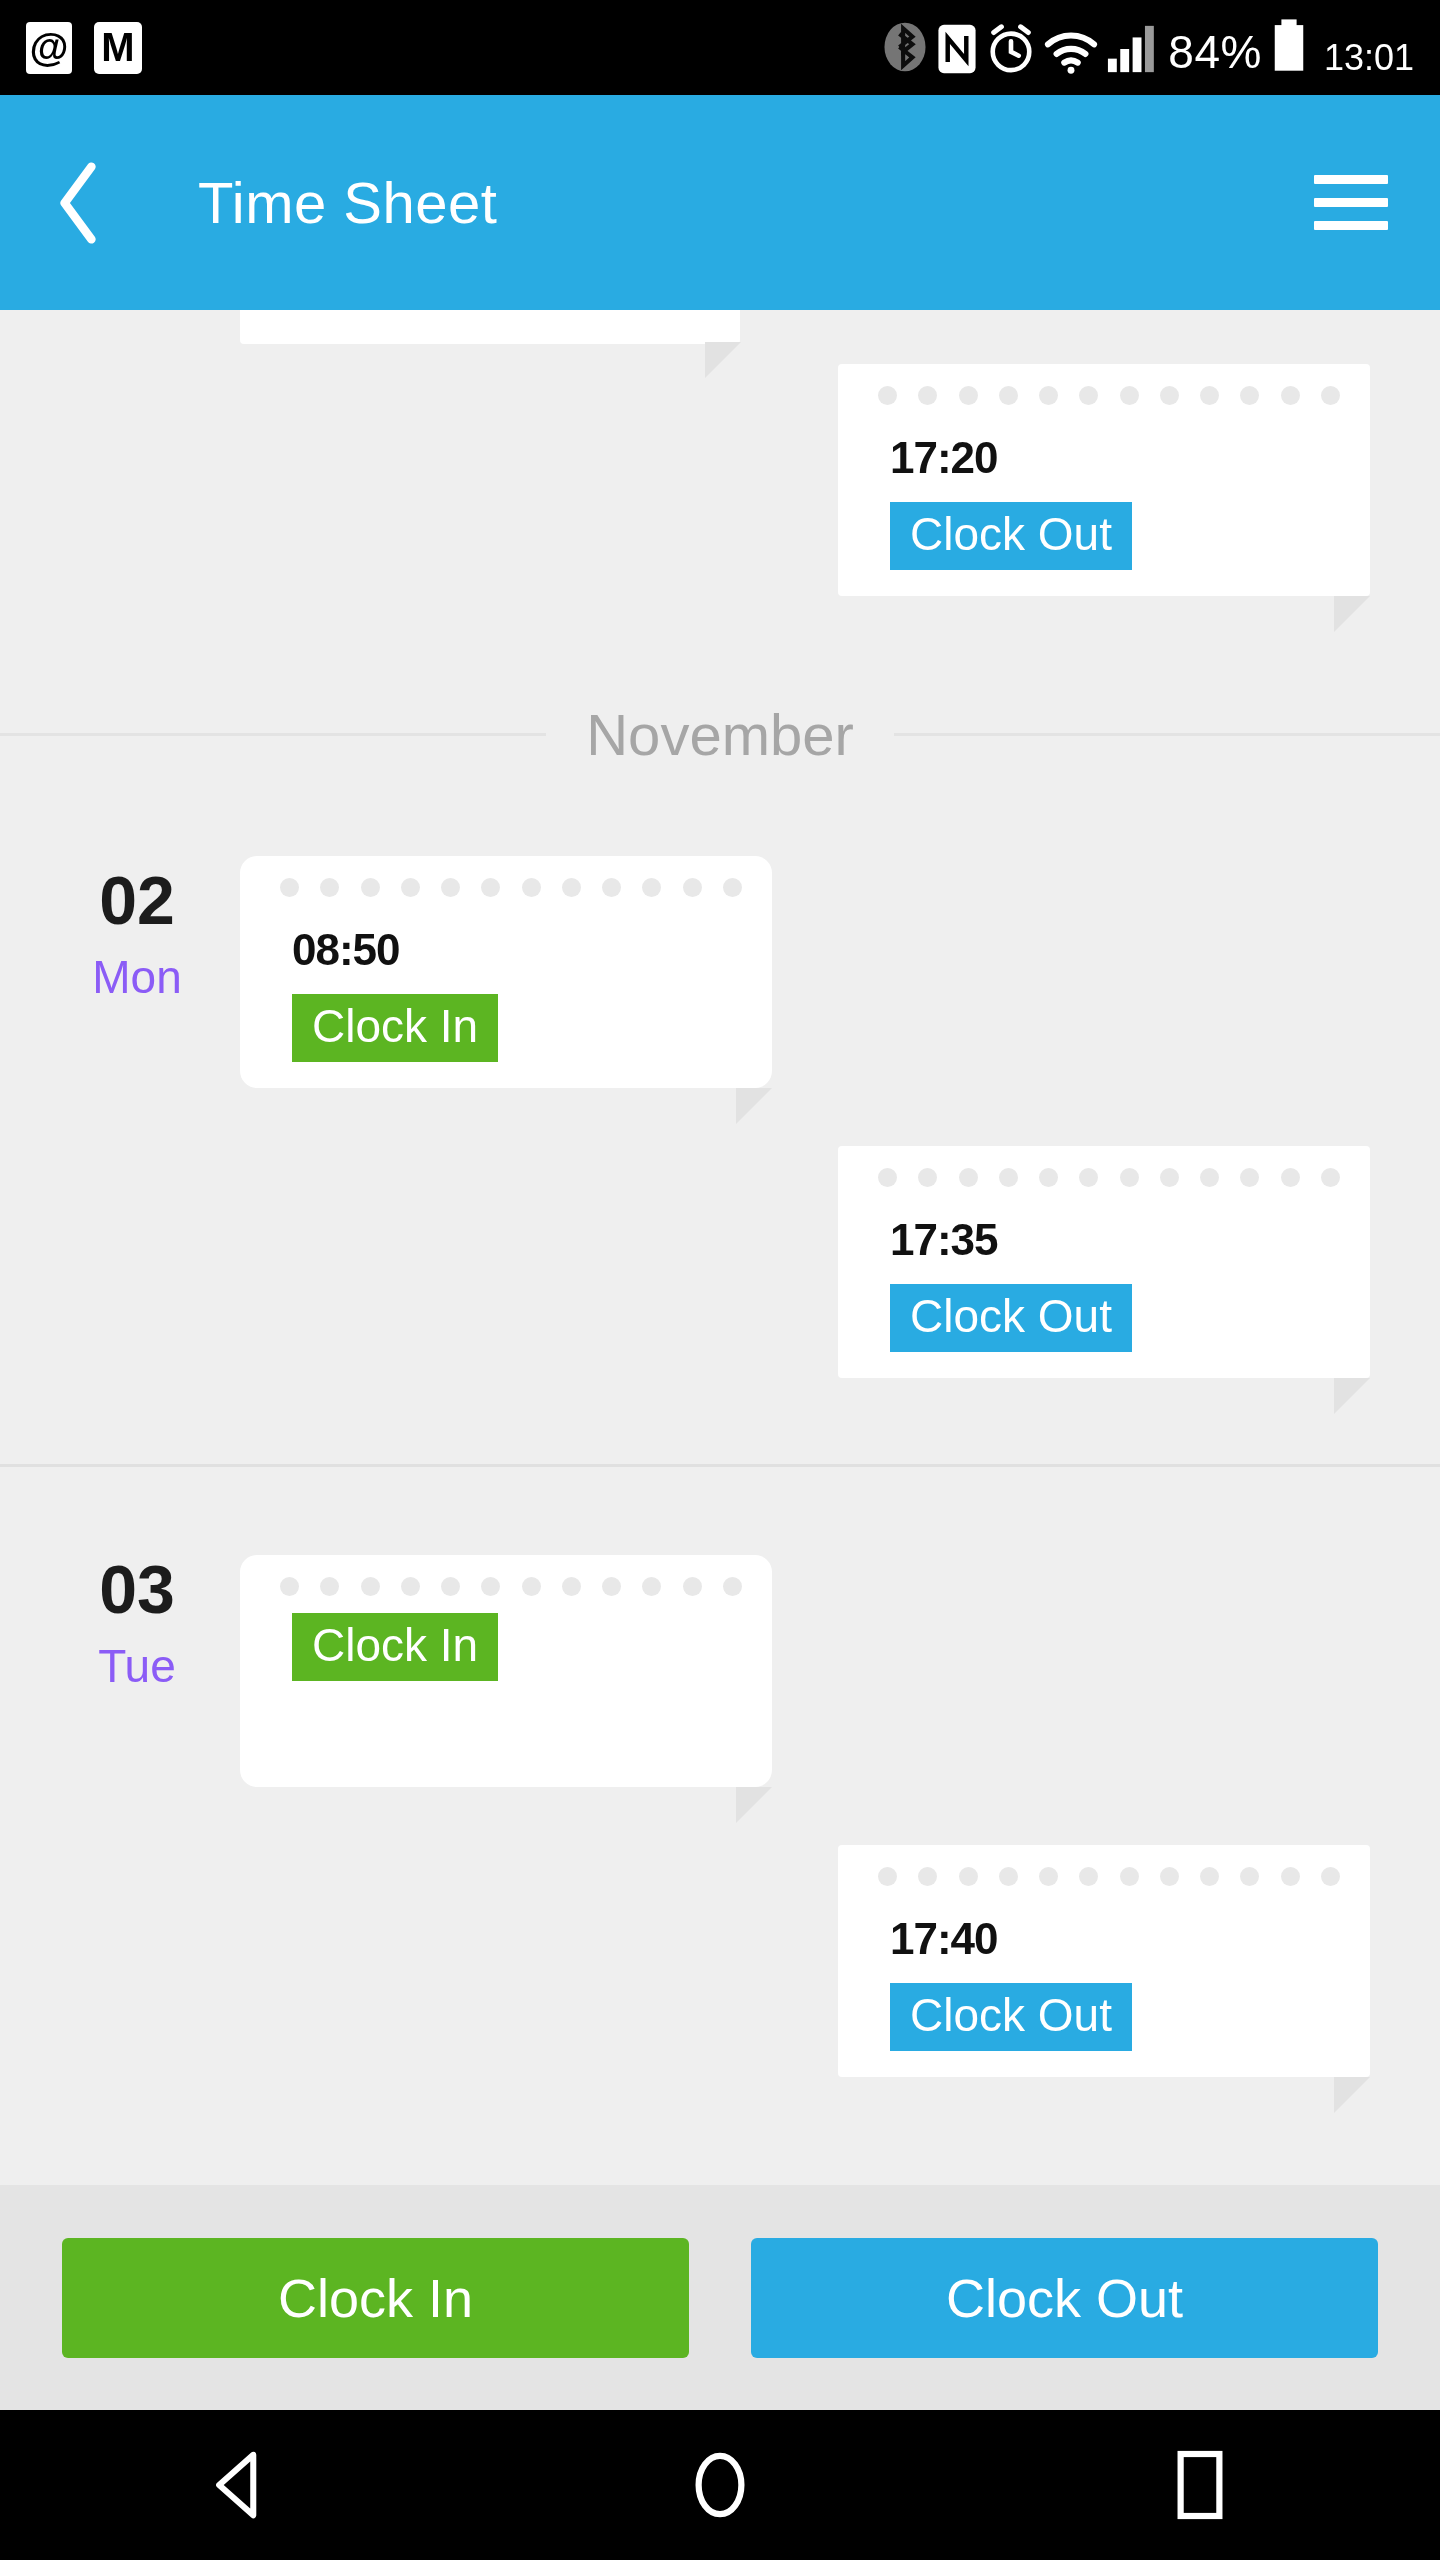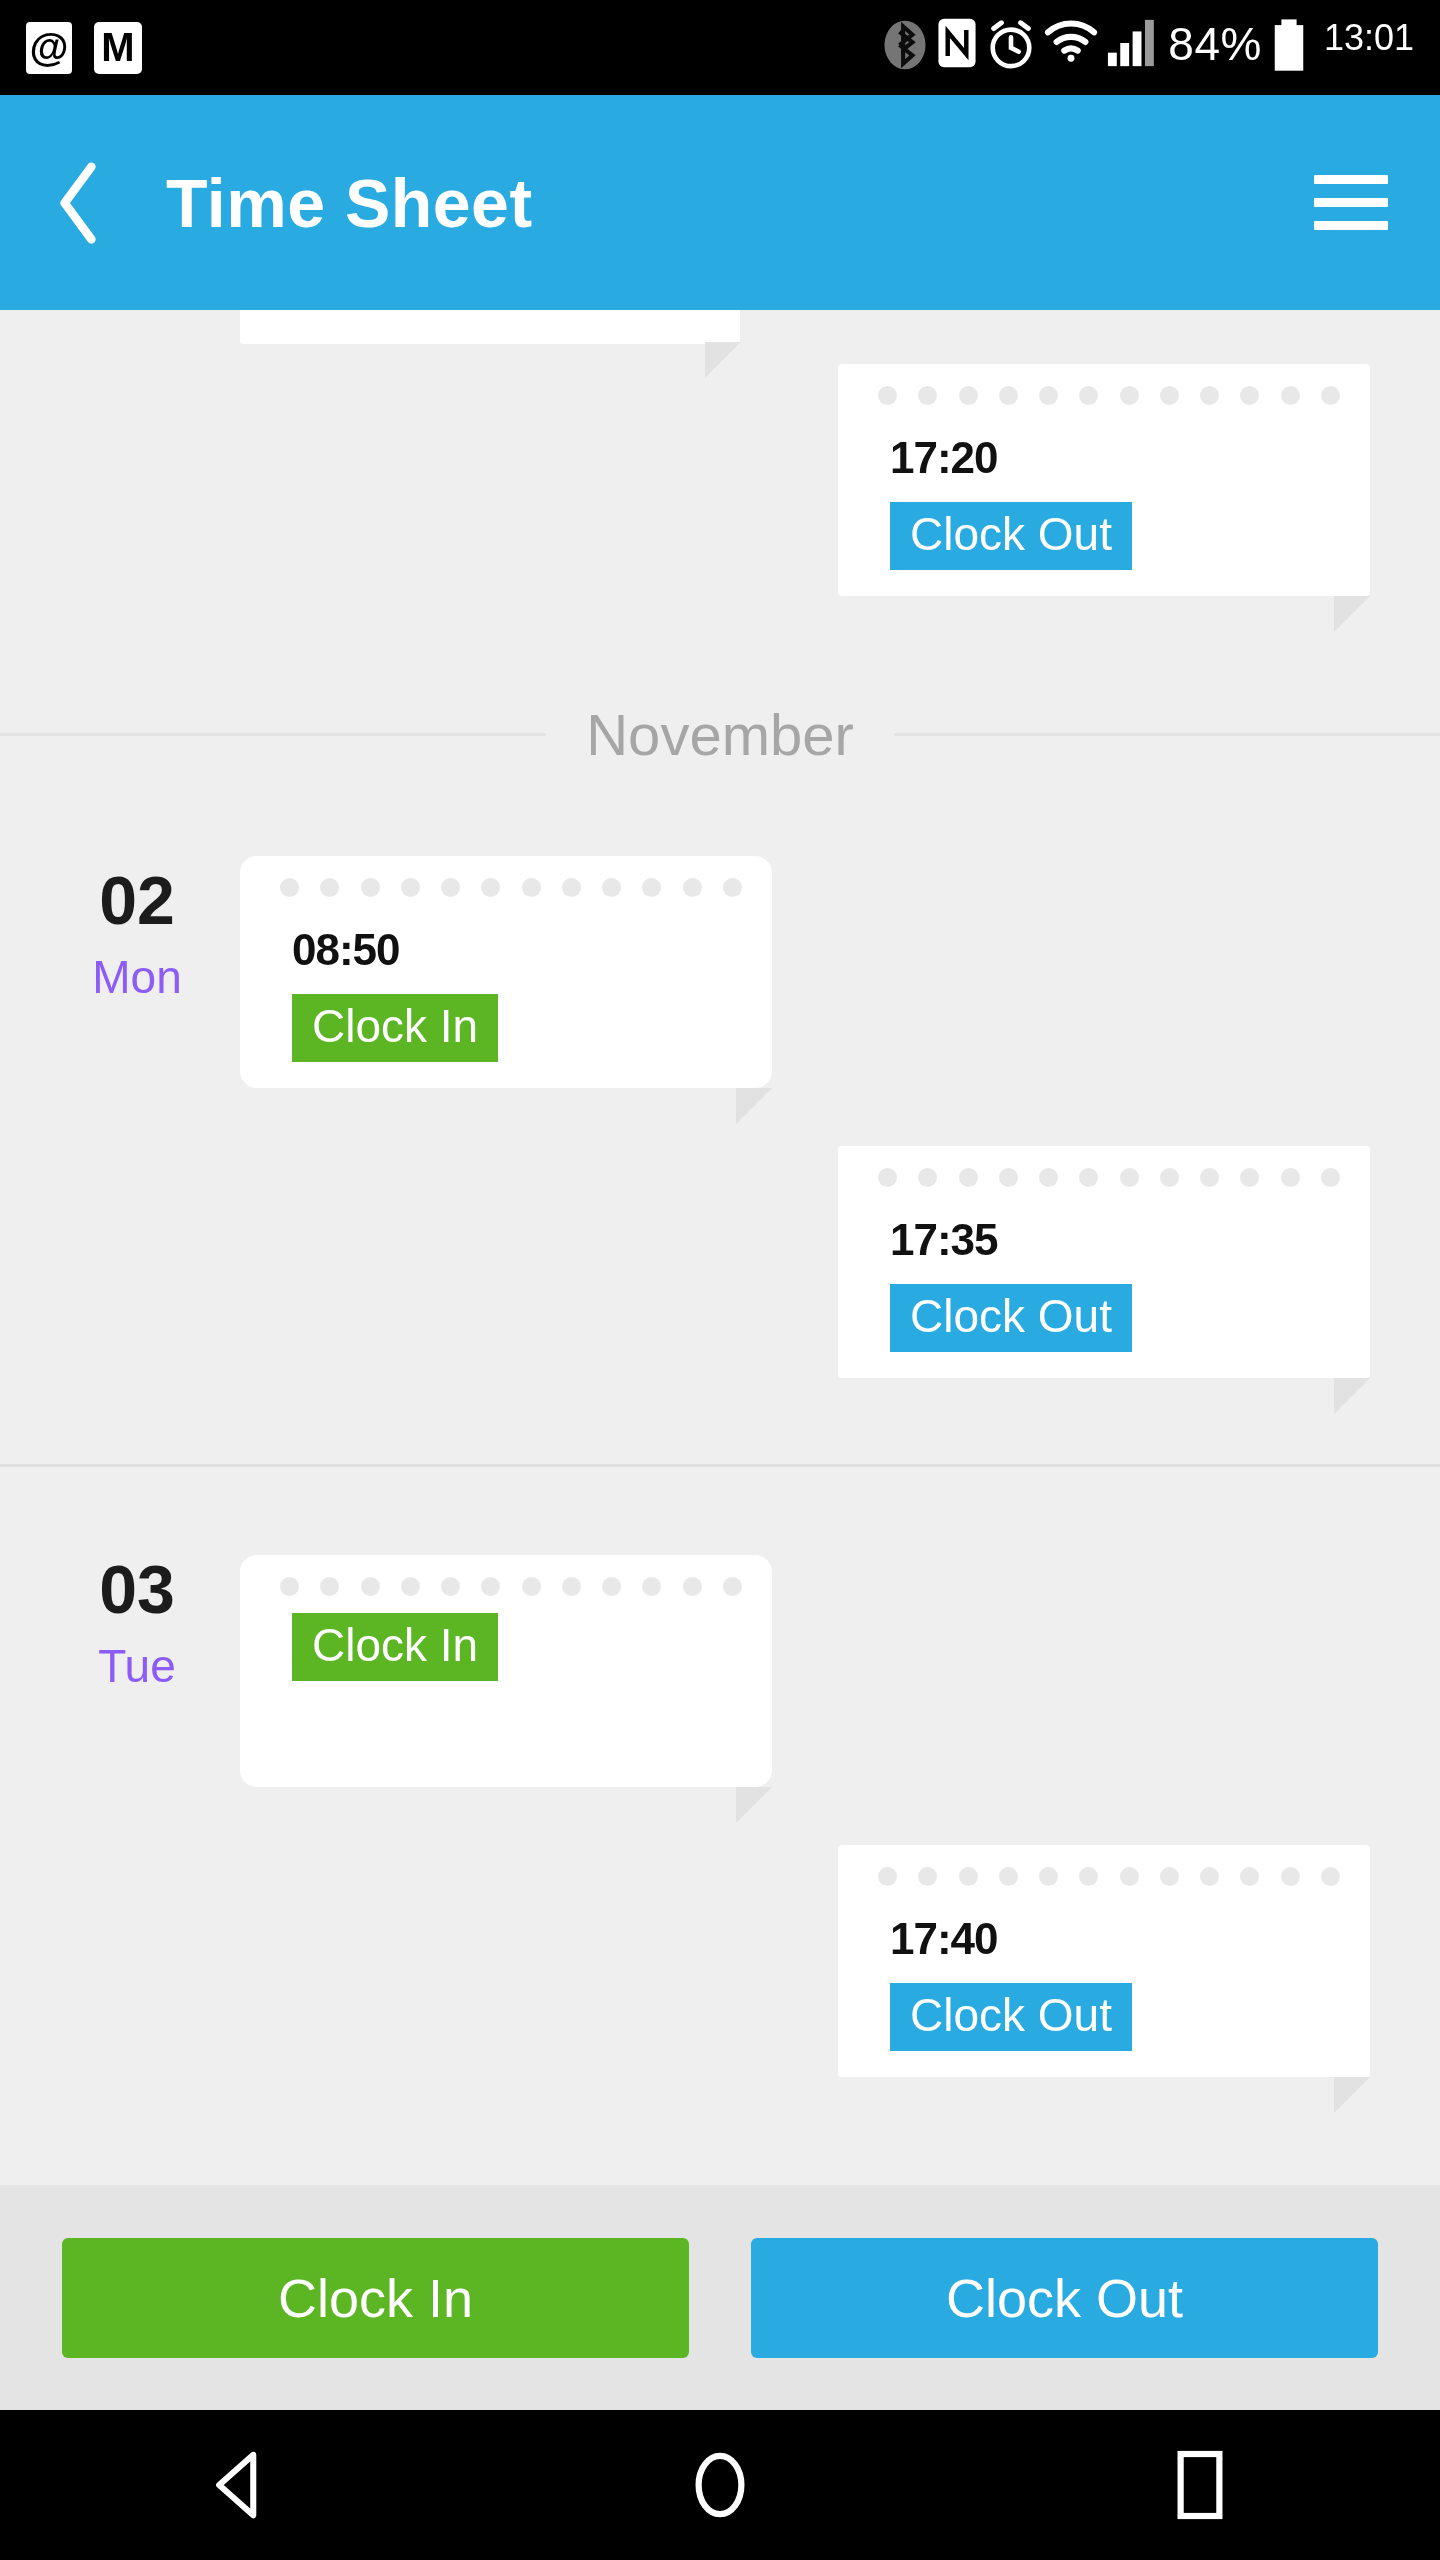--- a/index.html
+++ b/index.html
@@ -10,21 +10,21 @@
     overflow:hidden;
   }
   .phone { width:1440px; height:2560px; display:flex; flex-direction:column; position:relative; }
 
   
   .statusbar {
     height:95px; background:#000; flex:0 0 95px;
     display:flex; align-items:center; padding:0 26px;
   }
   .sb-left { display:flex; align-items:center; gap:22px; }
-  .sb-right { display:flex; align-items:flex-start; gap:8px; margin-left:auto; }
+  .sb-right { display:flex; align-items:flex-end; gap:8px; margin-left:auto; }
   .sb-text { color:#fff; font-size:46px; letter-spacing:0.5px; }
   .sb-time { color:#fff; font-size:36px; margin-left:8px; }
 
   .ic-at {
     width:46px; height:52px; background:#fff; color:#000;
     font-size:40px; font-weight:bold; display:flex;
     align-items:center; justify-content:center; border-radius:4px;
   }
   .ic-gmail {
     width:48px; height:52px; background:#fff; border-radius:5px;
@@ -33,22 +33,22 @@
   }
 
   
   .appbar {
     flex:0 0 215px; background:#29abe2;
     display:flex; align-items:center; padding:0 52px;
     position:relative;
   }
   .back-chevron { width:52px; height:90px; display:flex; align-items:center; justify-content:center; }
   .appbar-title {
-    color:#fff; font-size:68px; font-weight:bold;
-    margin-left:62px; letter-spacing:0.5px;
+    color:#fff; font-size:58px; font-weight:normal;
+    margin-left:94px; letter-spacing:0.5px;
   }
   .hamburger { margin-left:auto; width:74px; display:flex; flex-direction:column; gap:14px; }
   .hamburger span { display:block; height:9px; background:#fff; border-radius:1px; }
 
   
   .content { flex:1 1 auto; background:#efefef; position:relative; overflow:hidden; }
 
   .partial-card {
     position:absolute; left:240px; top:-96px;
     width:500px; height:130px; background:#fff;

